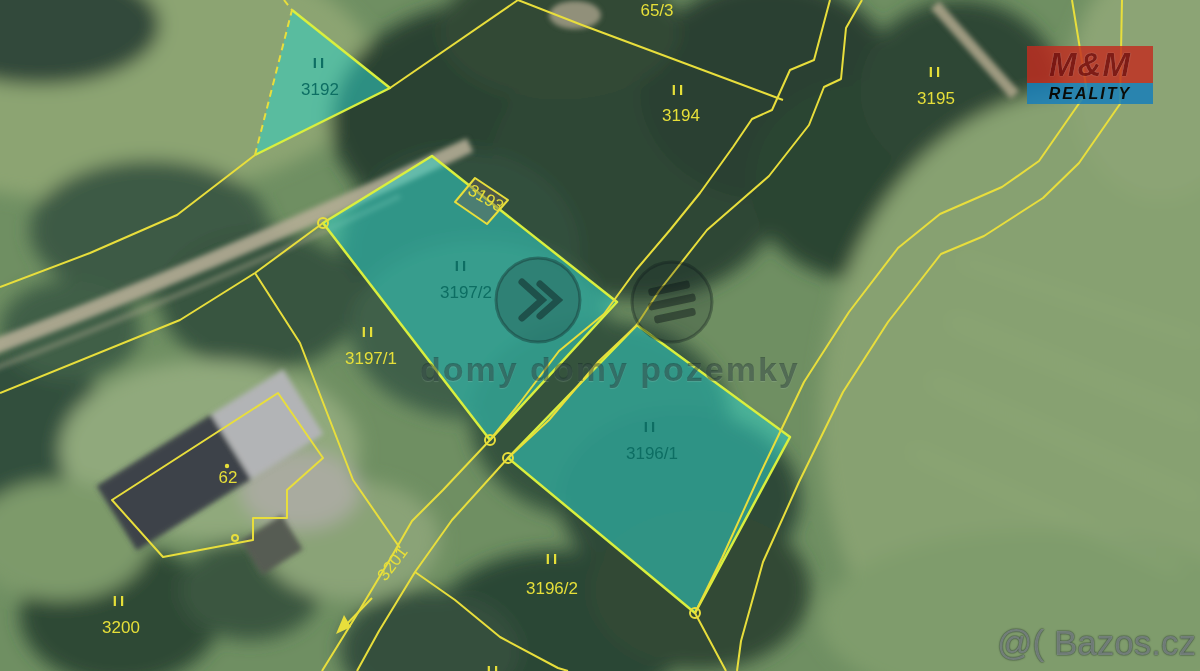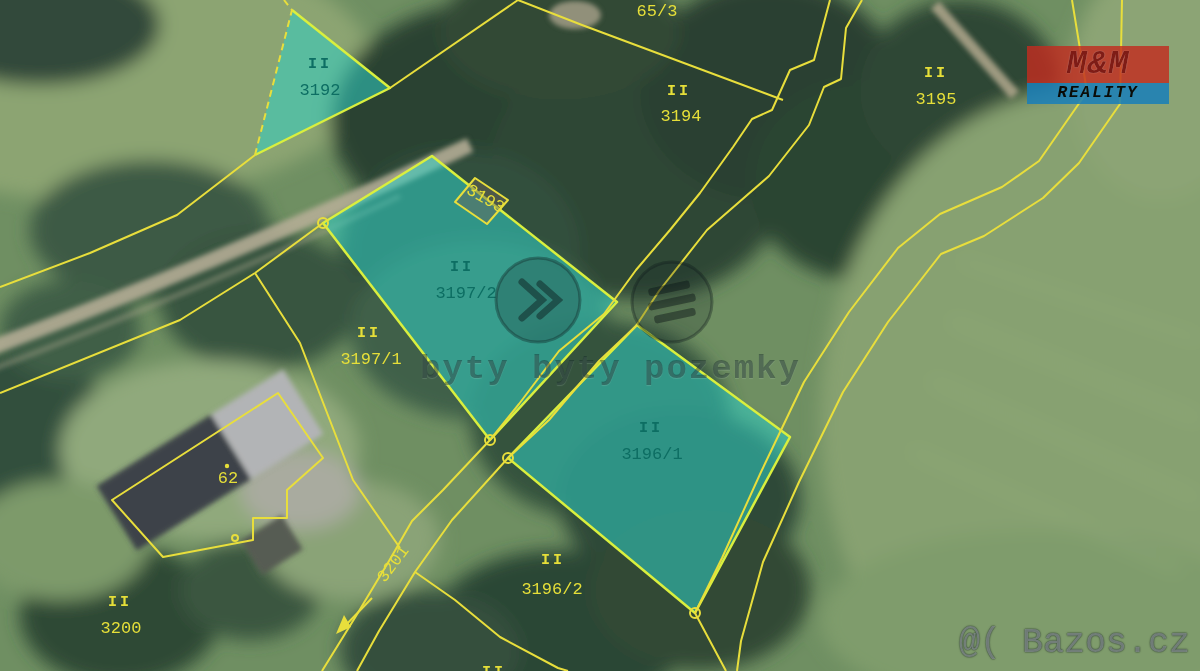--- a/index.html
+++ b/index.html
@@ -1,42 +1,42 @@
 <!DOCTYPE html>
 <html><head>
 <meta charset="utf-8">
 <style>
   html,body{margin:0;padding:0;background:#222;}
   .stage{
     position:relative;width:1200px;height:671px;overflow:hidden;
     background:#6b8a5e;
-    font-family:Liberation Mono, monospace;
+    font-family:Liberation Sans, sans-serif;
   }
   .stage svg{position:absolute;left:0;top:0;}
   
-  .logo{position:absolute;left:1027px;top:46px;width:142px;text-align:center;opacity:.93;}
+  .logo{position:absolute;left:1027px;top:46px;width:126px;text-align:center;opacity:.93;}
   .logo-top{
     background:rgba(194,44,32,.88);color:#7e1210;
     font-weight:800;font-style:italic;font-size:33px;line-height:37px;
     letter-spacing:1px;text-shadow:0 0 1px rgba(255,255,255,.55);
   }
   .logo-bottom{
     background:rgba(25,127,184,.92);color:#000000;
     font-weight:700;font-style:italic;font-size:16px;line-height:21px;letter-spacing:2px;
   }
   
   .wm-center{
     position:absolute;left:420px;top:350px;white-space:nowrap;
     font-size:34px;font-weight:700;letter-spacing:2px;
     color:rgba(16,32,36,.40);
     text-shadow:0 1px 1px rgba(200,220,210,.18);
   }
   
   .wm-bazos{
-    position:absolute;right:10px;bottom:8px;white-space:nowrap;
+    position:absolute;right:4px;bottom:8px;white-space:nowrap;
     font-size:35px;font-weight:400;
     color:rgba(233,240,238,.42);
     text-shadow:0 0 2px rgba(15,28,28,.65), 0 0 1px rgba(15,28,28,.8);
   }
   .lbl{font-size:17px;}
   .lbl-marker{font-size:15px;font-weight:bold;letter-spacing:3px;}
 </style>
 </head>
 <body>
 
@@ -187,17 +187,17 @@
         <rect x="-21" y="10" width="42" height="8" rx="3"></rect>
       </g>
     </g>
   </svg>
 
   <div class="logo">
     <div class="logo-top">M&amp;M</div>
     <div class="logo-bottom">REALITY</div>
   </div>
 
-  <div class="wm-center">byty byty pozemky</div>
+  <div class="wm-center">domy domy pozemky</div>
 
   <div class="wm-bazos">@( Bazos.cz</div>
 
 </div>
 
 </body></html>

